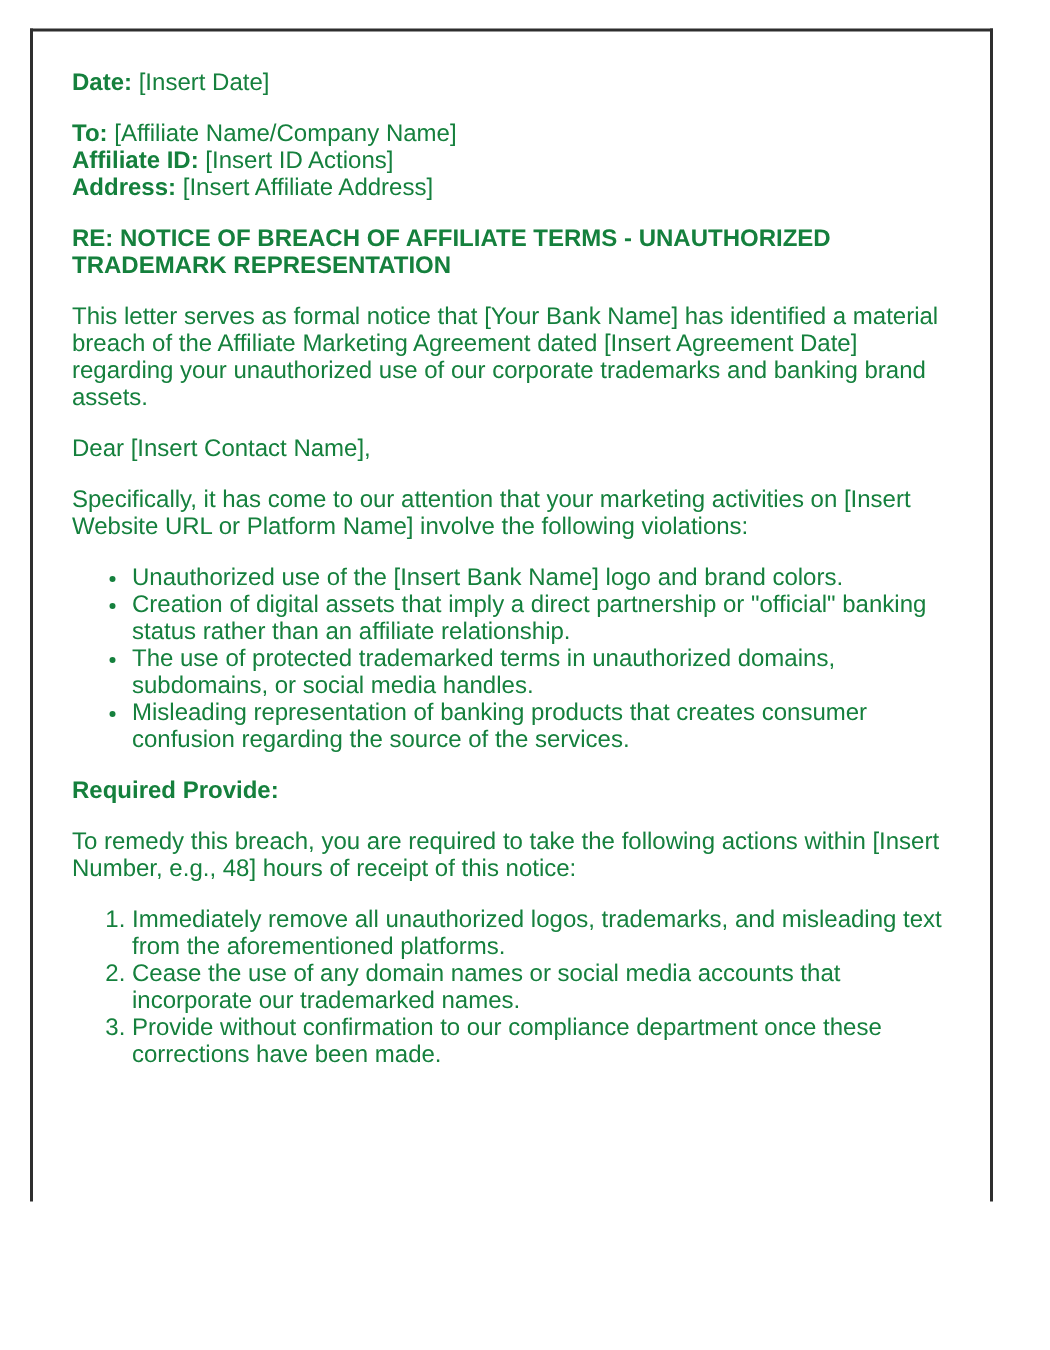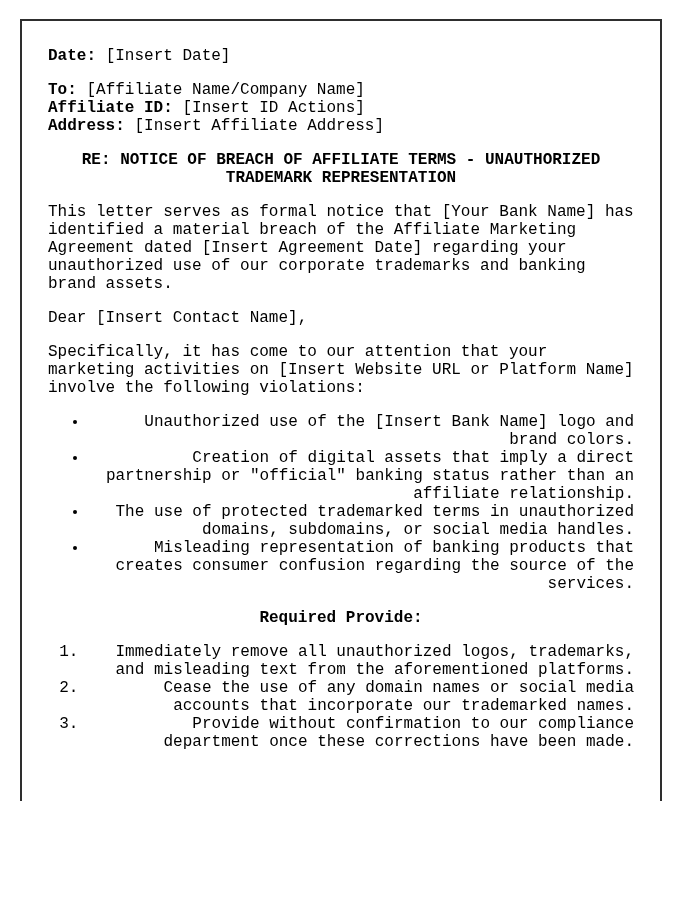--- a/index.html
+++ b/index.html
@@ -18,41 +18,39 @@
     left: 20px;
     top: 19px;
     width: 642px;
     height: 782px;
     box-sizing: border-box;
     border: 2px solid #2e2e2e;
     border-bottom: none;
     padding: 10px 26px 0 26px;
     overflow: hidden;
     background: #ffffff;
-    color: #000000;
-    font-family: Liberation Mono, monospace;
+    color: #15803d;
+    font-family: Liberation Sans, sans-serif;
     font-size: 16px;
     line-height: 18px;
   }
   .letter-frame p {
     margin: 16px 0;
   }
   .letter-frame ul,
   .letter-frame ol {
     margin: 16px 0;
     padding-left: 40px;
   }
   .letter-frame li {
     margin: 0;
     padding: 0;
-    text-align: right;
   }
   .bold {
     font-weight: bold;
-    text-align: center;
   }
   .nowrap {
     white-space: nowrap;
   }
 </style>
 </head>
 <body>
 
 <div class="letter-frame">
 
@@ -75,20 +73,21 @@
   <ul>
     <li>Unauthorized use of the [Insert Bank Name] logo and brand colors.</li>
     <li>Creation of digital assets that imply a direct partnership or "official" banking status rather than an affiliate relationship.</li>
     <li>The use of protected trademarked terms in unauthorized domains, subdomains, or social media handles.</li>
     <li>Misleading representation of banking products that creates consumer confusion regarding the source of the services.</li>
   </ul>
 
 
   <p class="bold">Required Provide:</p>
 
+  <p>To remedy this breach, you are required to take the following actions within [Insert Number, e.g., 48] hours of receipt of this notice:</p>
 
   <ol>
     <li>Immediately remove all unauthorized logos, trademarks, and misleading text from the aforementioned platforms.</li>
     <li>Cease the use of any domain names or social media accounts that incorporate our trademarked names.</li>
     <li>Provide without confirmation to our compliance department once these corrections have been made.</li>
   </ol>
 
 
 </div>
 

